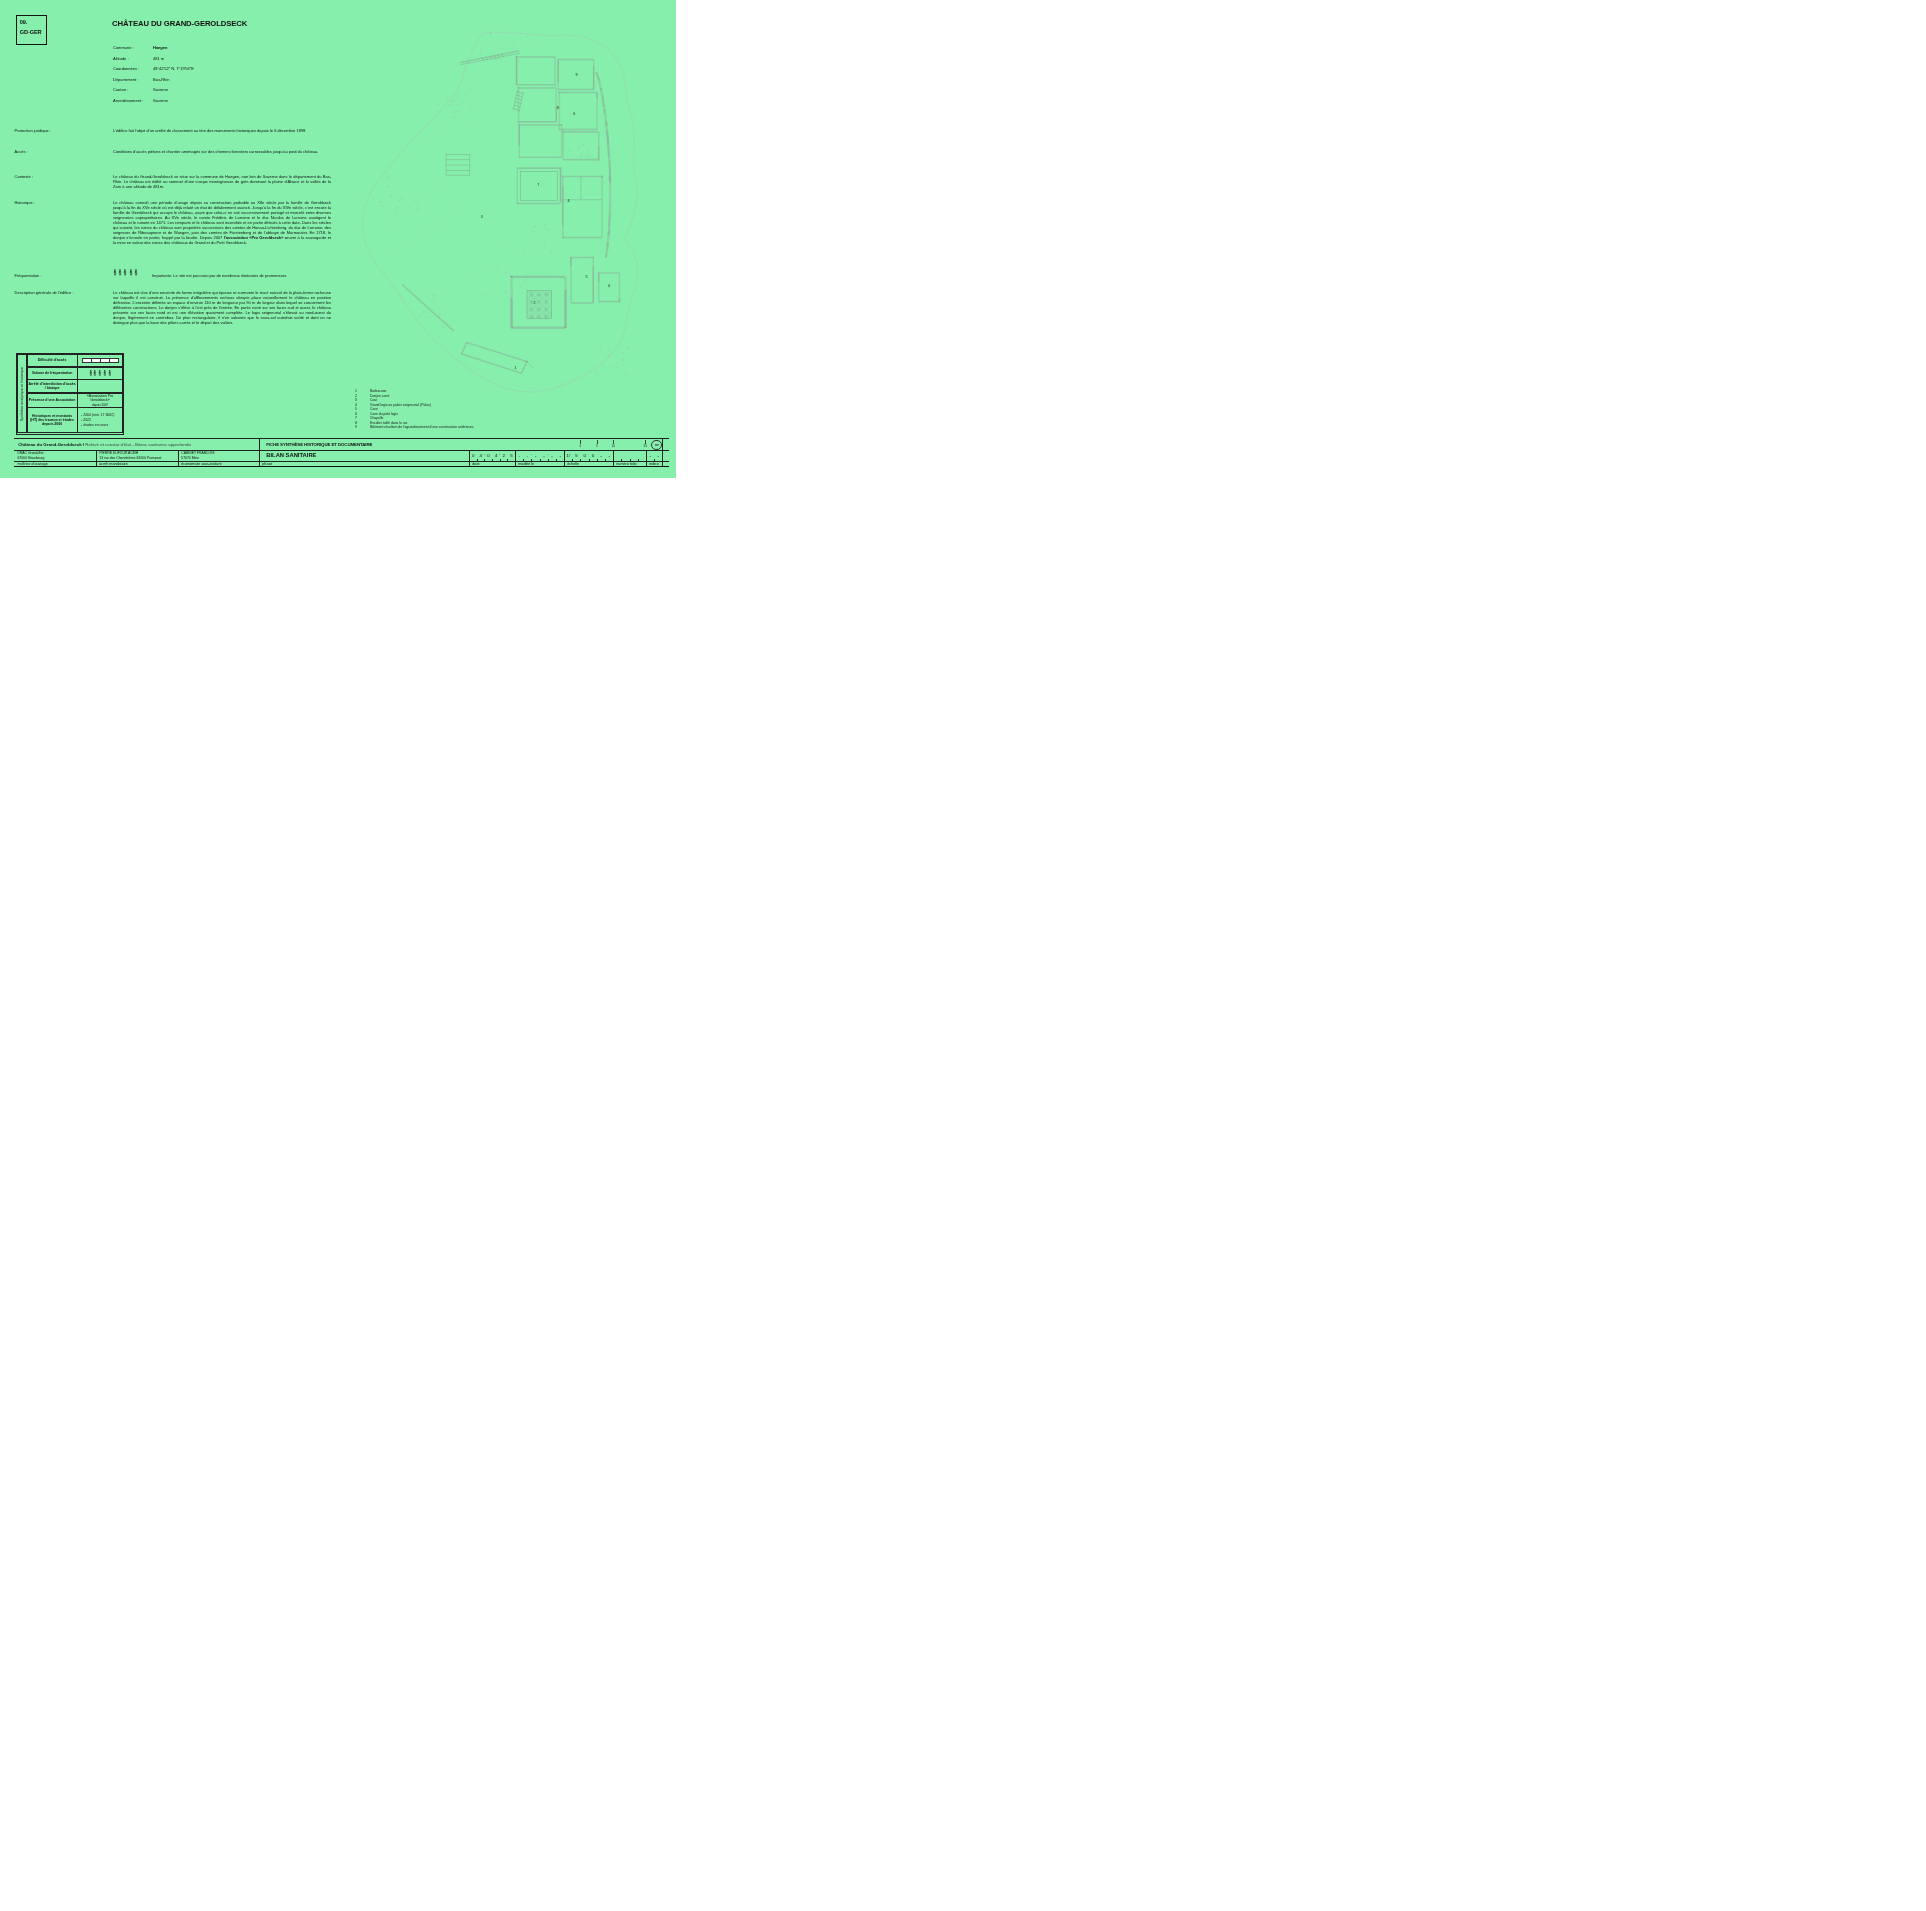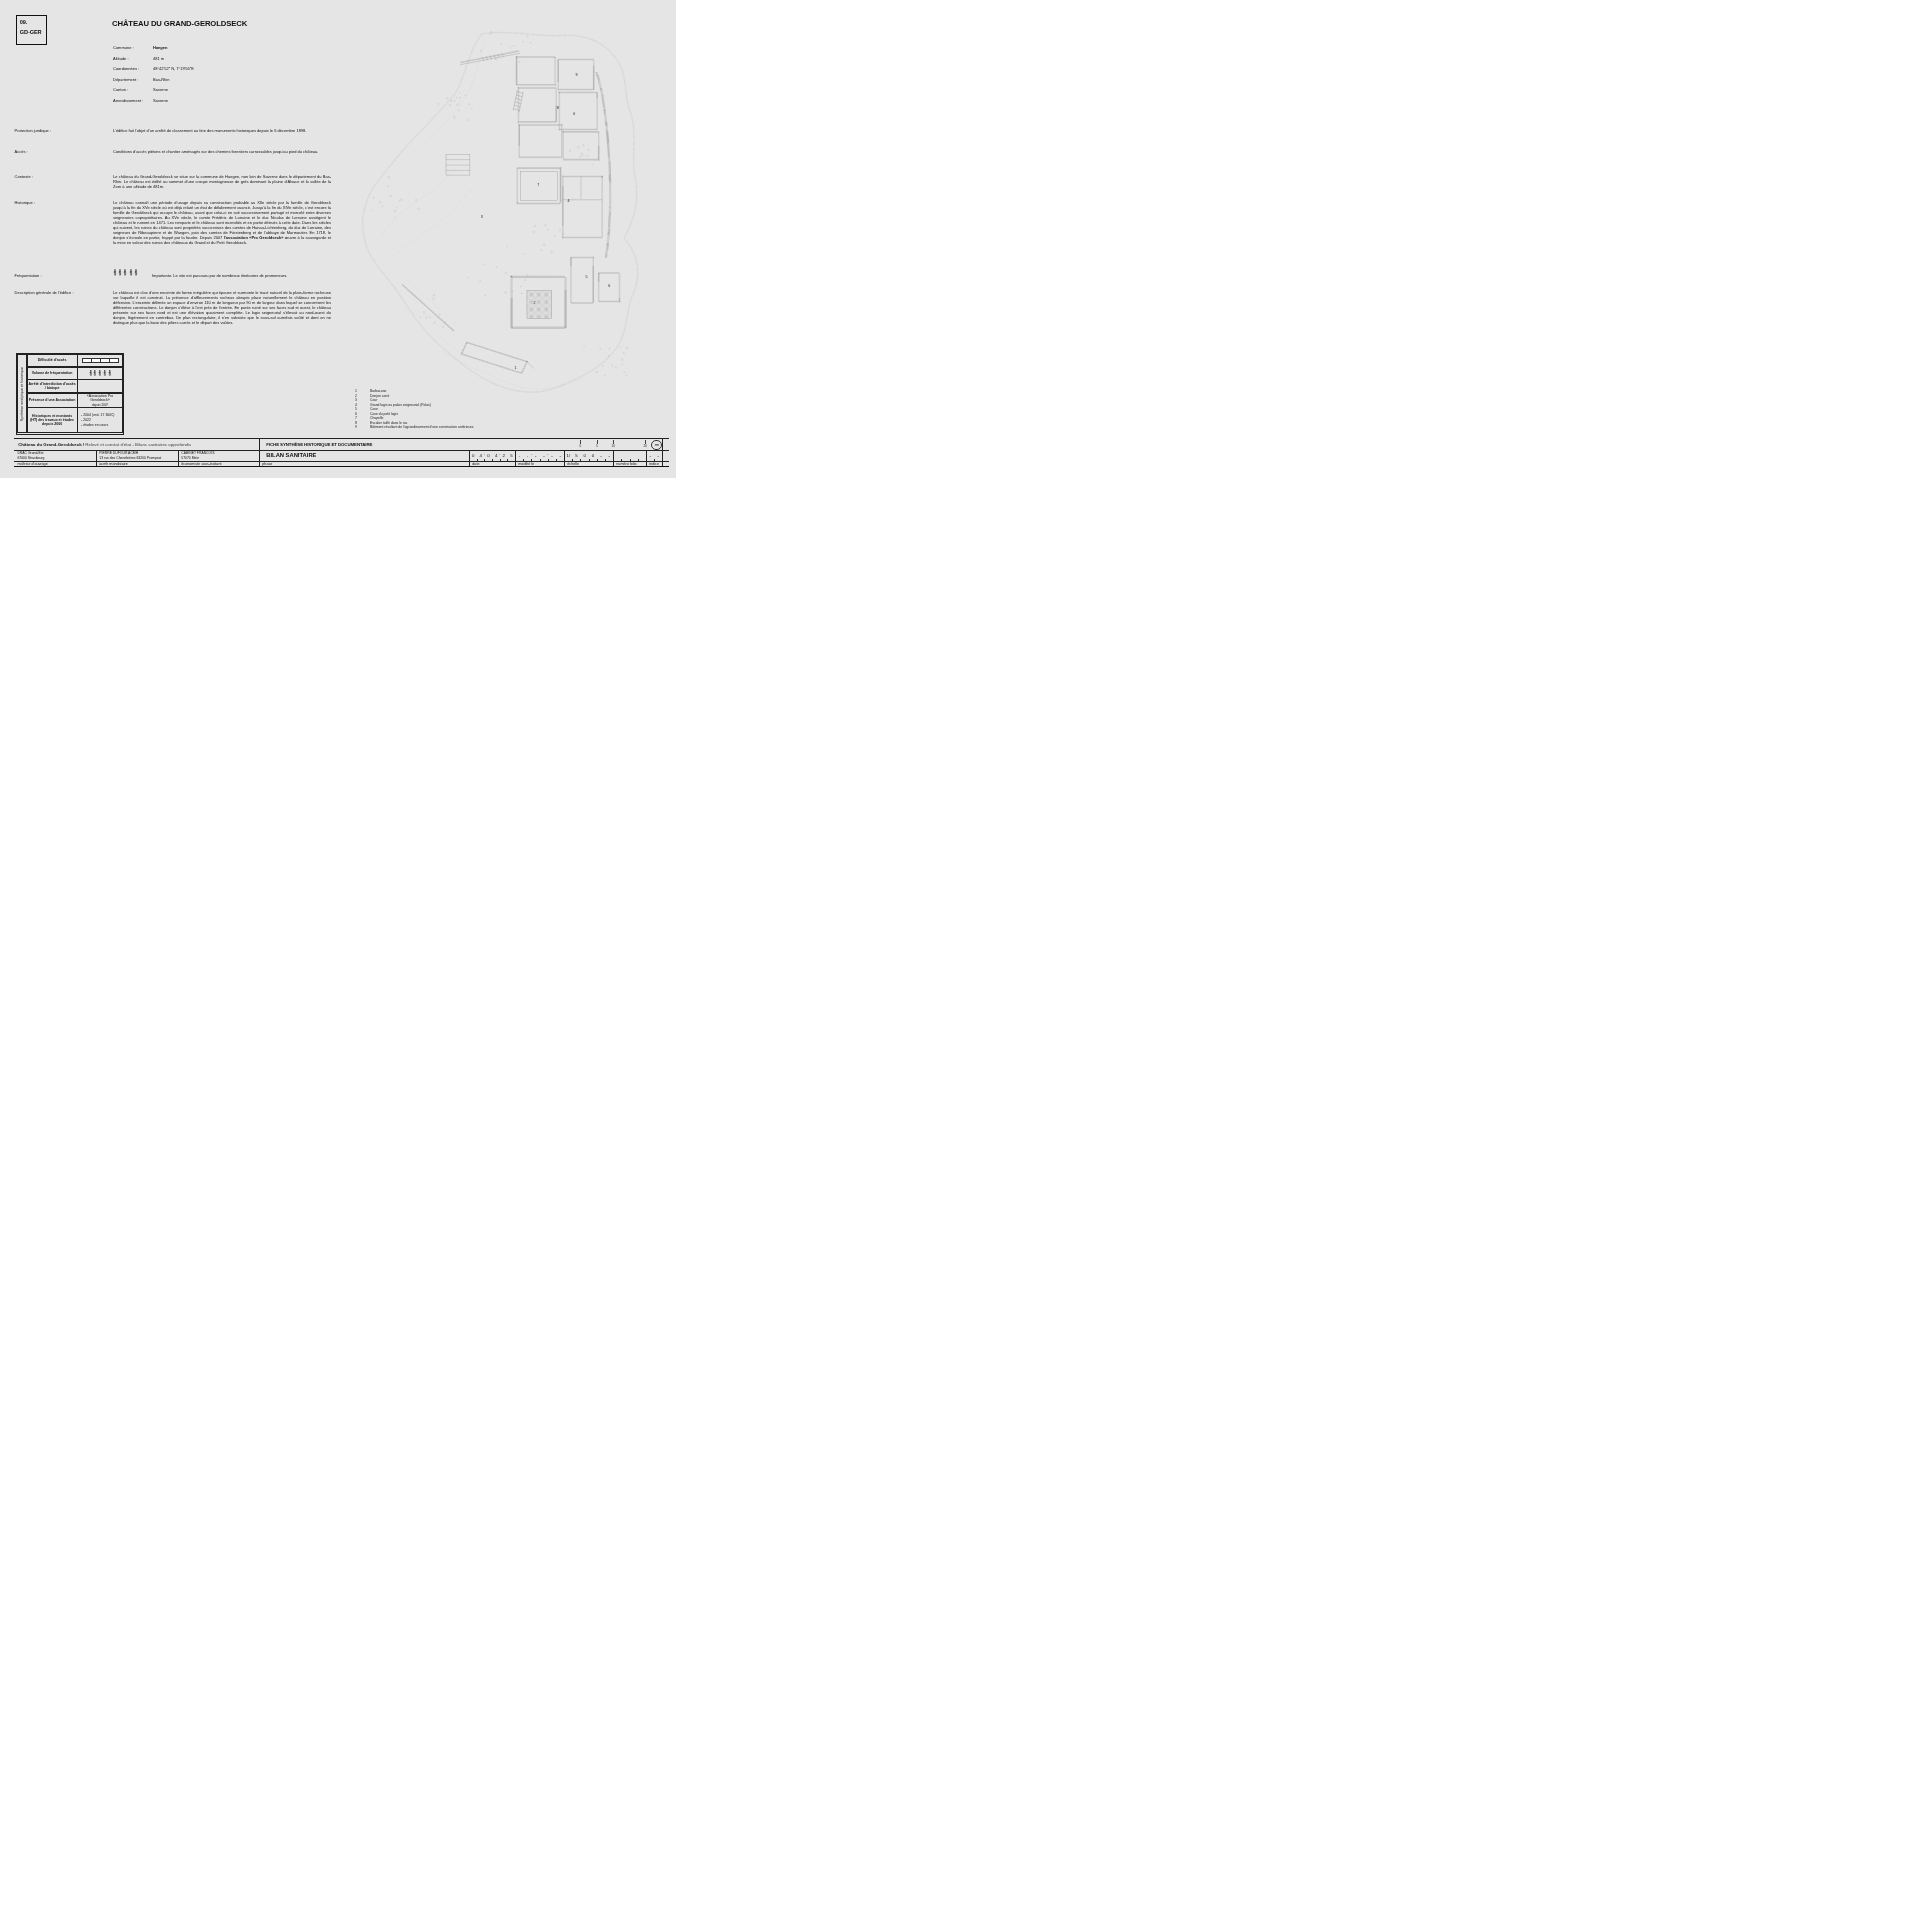--- a/index.html
+++ b/index.html
@@ -1,16 +1,16 @@
 <!DOCTYPE html>
 <html style="font-size:6.2px"><head>
 <meta charset="utf-8">
 <style>
   html,body{margin:0;padding:0;background:#fff;}
-  .page{position:relative;width:676px;height:478px;background:#e5e5e5;overflow:hidden;
+  .page{position:relative;width:676px;height:478px;background:#86efac;overflow:hidden;
         font-family:"Liberation Sans",sans-serif;color:#111;}
   
   .codebox{position:absolute;left:16px;top:15.4px;width:28.5px;height:28px;border:0.9px solid #111;}
   .codebox div{position:absolute;left:2.7px;font-weight:bold;font-size:5.6px;letter-spacing:-0.1px;}
   .code1{top:2.3px;} .code2{top:13px;}
   .doc-title{position:absolute;left:112px;top:18.5px;font-size:7.7px;font-weight:bold;letter-spacing:-0.1px;}
   
   .info-row{position:absolute;left:113px;font-size:4px;}
   .info-row .lab{display:inline-block;width:40px;}
   .info-row .val.bold{font-weight:bold;}

